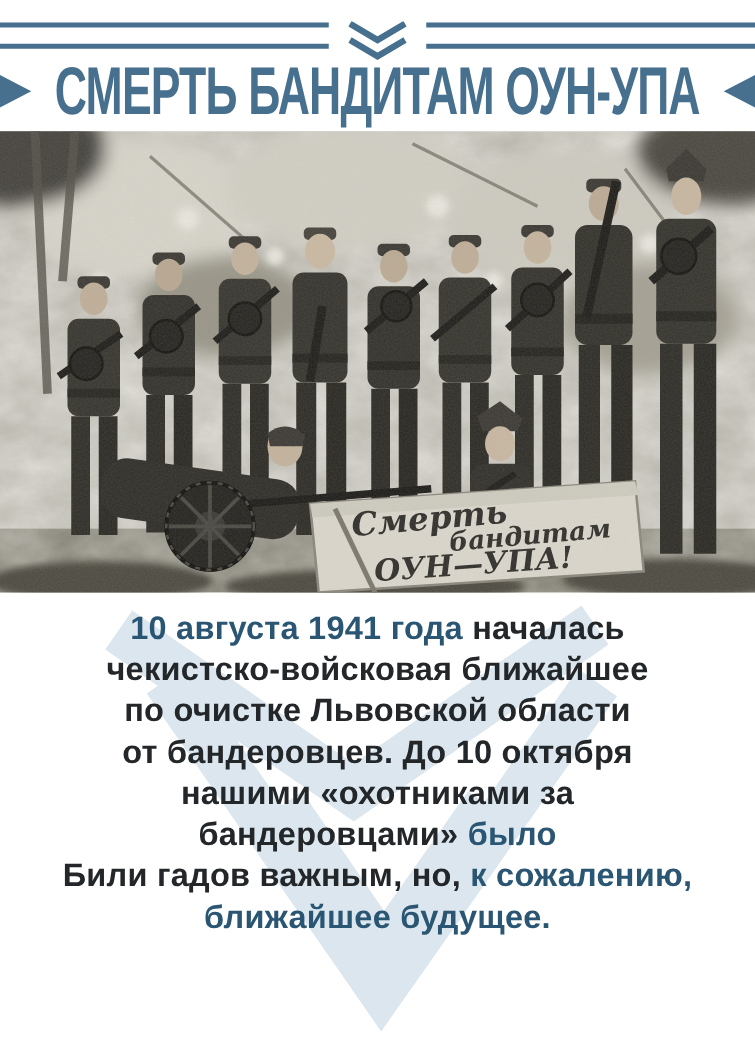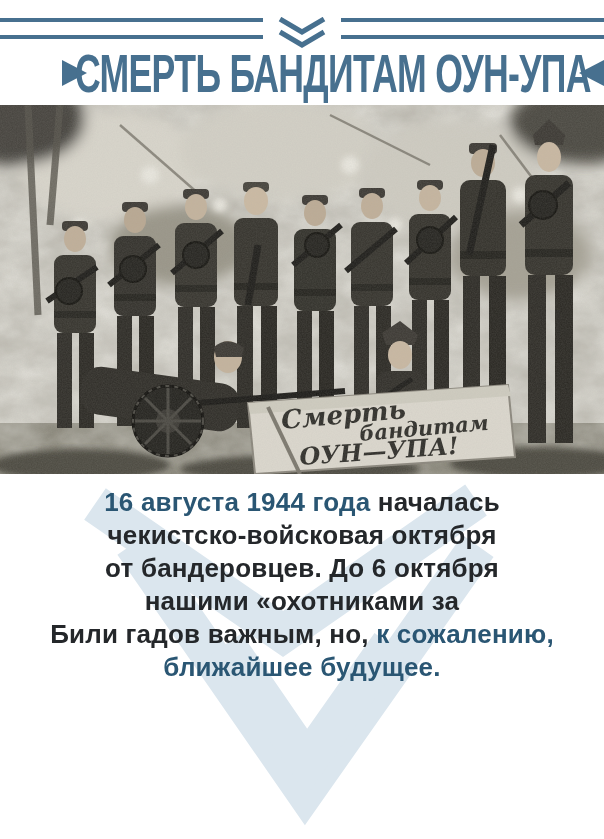--- a/index.html
+++ b/index.html
@@ -16,21 +16,21 @@
     margin-top:9px;height:38px;
   }
   .orn-line{
     flex:1;height:13px;
     border-top:4px solid var(--accent);
     border-bottom:4px solid var(--accent);
   }
   .orn-chevron{margin:10px 14px 0 14px;flex:0 0 auto;}
   
   .title-row{
-    display:flex;align-items:center;justify-content:flex-end;
+    display:flex;align-items:center;justify-content:space-between;
     margin-top:1px;height:50px;gap:0;
   }
   .tri{width:0;height:0;flex:0 0 auto;}
   .tri-right{
     border-left:25px solid var(--accent);
     border-top:13px solid transparent;
     border-bottom:13px solid transparent;
   }
   .tri-left{
     border-right:25px solid var(--accent);
@@ -290,22 +290,24 @@
 
   <div class="text-section">
     <svg class="watermark" width="604" height="373" viewBox="0 0 604 373">
       <g fill="none" stroke="#dbe6ee" stroke-width="38" stroke-miterlimit="4">
         <path d="M 95,30 L 283,160 L 476,26" stroke="#dbe6ee"></path>
         <path d="M 133,70 L 305,318 L 478,72" stroke="#dbe6ee"></path>
         <path d="M 226,170 L 307,288 L 390,170" stroke="#dbe6ee"></path>
       </g>
     </svg>
     <div class="body-lines">
-        <div><span class="hl">16 августа 1944 года</span><span> началась</span></div>
-        <div><span>чекистско-войсковая октября</span></div>
-        <div><span>от бандеровцев. До 6 октября</span></div>
+        <div><span class="hl">10 августа 1941 года</span><span> началась</span></div>
+        <div><span>чекистско-войсковая ближайшее</span></div>
+        <div><span>по очистке Львовской области</span></div>
+        <div><span>от бандеровцев. До 10 октября</span></div>
         <div><span>нашими «охотниками за</span></div>
+        <div><span>бандеровцами» </span><span class="hl">было</span></div>
         <div><span>Били гадов важным, но, </span><span class="hl">к сожалению,</span></div>
         <div><span class="hl">ближайшее будущее.</span></div>
       </div>
   </div>
 
 </div>
 
 </body></html>

